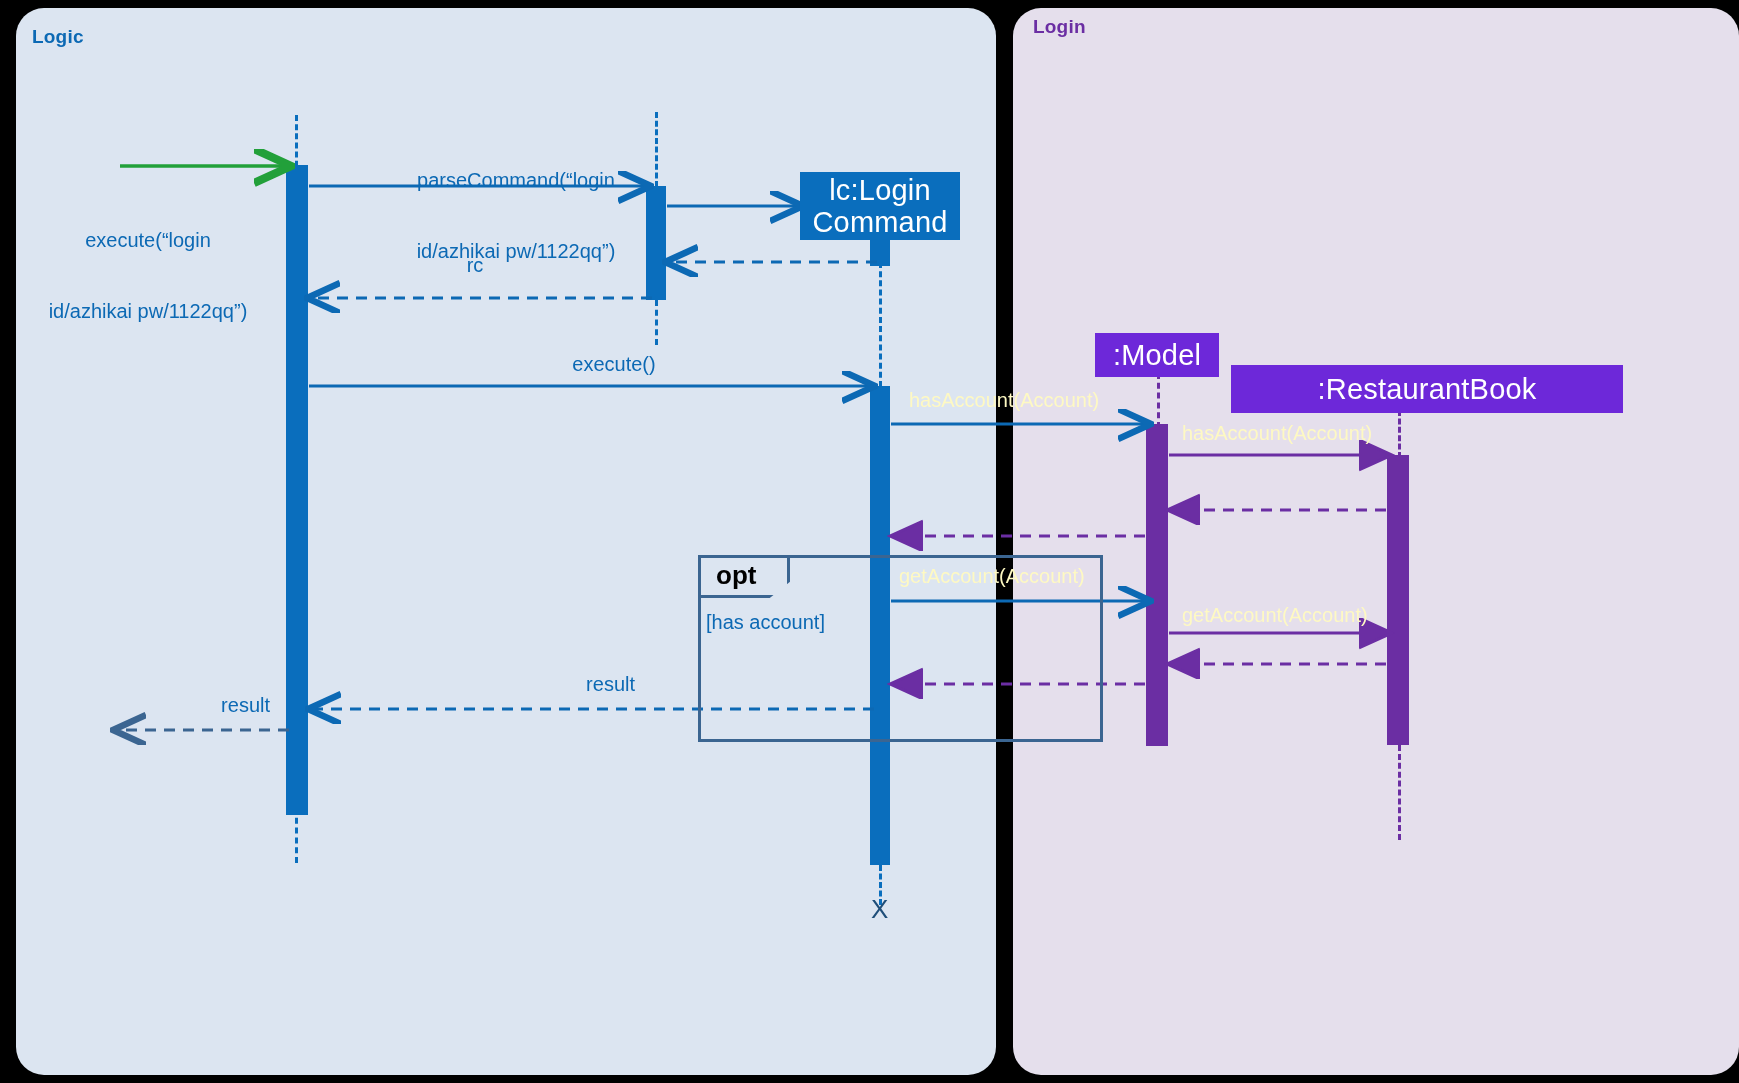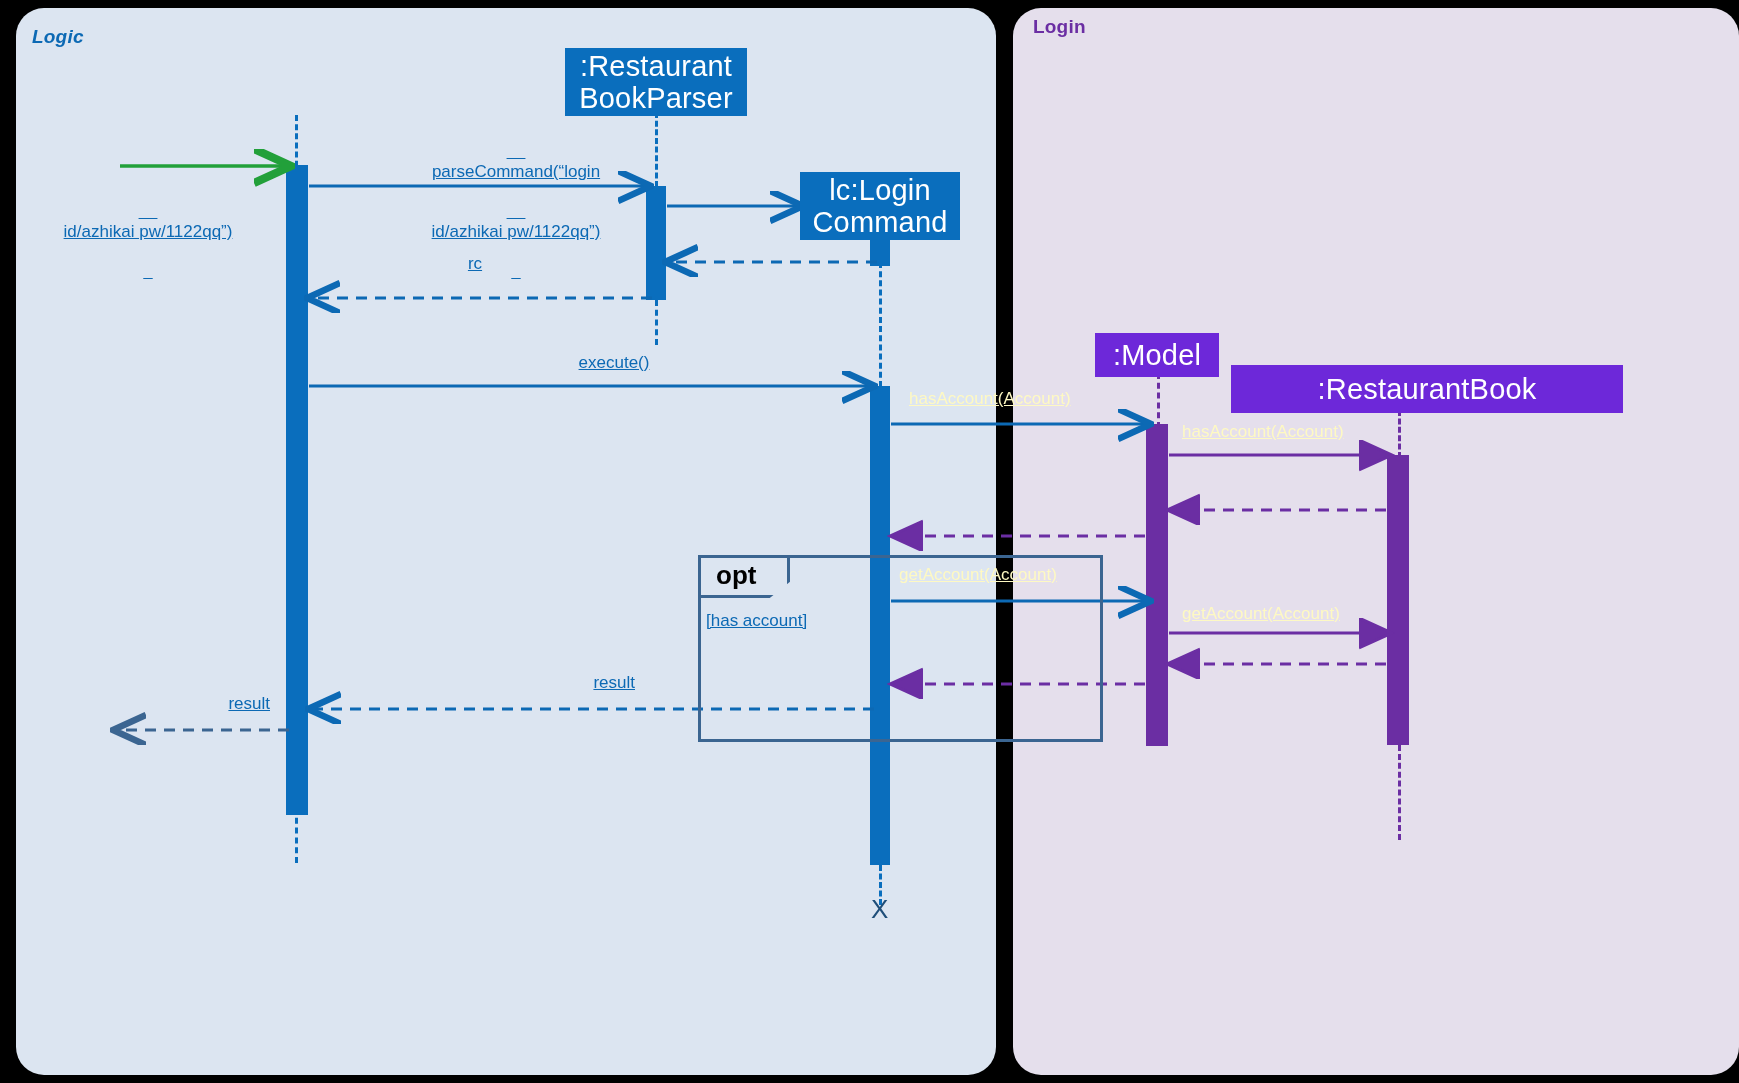--- a/index.html
+++ b/index.html
@@ -9,39 +9,39 @@
     background:#000000;
     overflow:hidden;
     font-family:"Liberation Sans", sans-serif;
   }
   .panel{position:absolute;border-radius:28px;}
   #logic-panel{left:16px;top:8px;width:980px;height:1067px;background:#dce5f1;}
   #model-panel{left:1013px;top:8px;width:726px;height:1067px;background:#e5dfec;}
   .panel-title{
     position:absolute;font-weight:bold;font-size:19px;letter-spacing:.2px;
   }
-  #logic-title{left:32px;top:26px;color:#0c69b4;font-style:italic;}
+  #logic-title{left:32px;top:26px;color:#0c69b4;}
   #model-title{left:1033px;top:16px;color:#6b2ea3;}
 
   .lifebox{
     position:absolute;color:#ffffff;display:flex;align-items:center;
     justify-content:center;text-align:center;line-height:1.12;
     font-size:29px;letter-spacing:.2px;
   }
   .blue-box{background:#0a6ebd;}
   .purple-box{background:#6d28d9;}
 
   .lifeline{position:absolute;width:0;border-left:3px dashed #0a6ebd;}
   .lifeline.purple{border-left-color:#6b2ea3;}
 
   .act{position:absolute;}
   .act.blue{background:#0a6ebd;}
   .act.purple{background:#6b2ea3;}
 
-  .lbl{position:absolute;font-size:17px;line-height:1.18;white-space:pre;text-decoration:underline;}
+  .lbl{position:absolute;font-size:20px;line-height:1.18;white-space:pre;}
   .lbl.blue{color:#0c69b4;}
   .lbl.purple{color:#fef9c3;}
   .lbl.center{text-align:center;}
   .lbl.right{text-align:right;}
 
   svg.arrows{position:absolute;left:0;top:0;width:1739px;height:1083px;overflow:visible;}
 
   .optbox{position:absolute;border:3px solid #3b6591;box-sizing:border-box;background:transparent;}
   .opttab{
     position:absolute;border-right:3px solid #3b6591;border-bottom:3px solid #3b6591;
@@ -125,24 +125,20 @@
     <line x1="1386" y1="664" x2="1170" y2="664" stroke="#6b2ea3" stroke-width="3" stroke-dasharray="11,8" marker-end="url(#ah-purple)"></line>
 
     <line x1="1145" y1="684" x2="893" y2="684" stroke="#6b2ea3" stroke-width="3" stroke-dasharray="11,8" marker-end="url(#ah-purple)"></line>
 
     <line x1="874" y1="709" x2="311" y2="709" stroke="#0c69b4" stroke-width="3" stroke-dasharray="11,8" marker-end="url(#ah-blue)"></line>
 
     <line x1="289" y1="730" x2="116" y2="730" stroke="#3b6591" stroke-width="3" stroke-dasharray="11,8" marker-end="url(#ah-slate)"></line>
   </svg>
 
 
-  <div class="lifebox blue-box" style="left:565px;top:48px;width:182px;height:68px;flex-direction:column;">
-    <span>:Restaurant</span>
-    <span>BookParser</span>
-  </div>
 
   <div class="lifebox blue-box" style="left:800px;top:172px;width:160px;height:68px;flex-direction:column;">
     <span>lc:Login</span>
     <span>Command</span>
   </div>
 
   <div class="lifebox purple-box" style="left:1095px;top:333px;width:124px;height:44px;">
     <span>:Model</span>
   </div>
 
@@ -151,20 +147,21 @@
   </div>
 
   <div class="optbox" style="left:698px;top:555px;width:405px;height:187px;"></div>
   <div class="opttab" style="left:698px;top:555px;width:92px;height:43px;
        clip-path:polygon(0 0,100% 0,100% 62%,78% 100%,0 100%);">
     <span>opt</span>
   </div>
   <div class="lbl blue" style="left:706px;top:611px;">[has account]</div>
 
   <div class="lbl blue center" style="left:8px;top:182px;width:280px;">
+    <div>execute(“login</div>
     <div>id/azhikai pw/1122qq”)</div>
   </div>
 
   <div class="lbl blue center" style="left:360px;top:122px;width:312px;">
     <div>parseCommand(“login</div>
     <div>id/azhikai pw/1122qq”)</div>
   </div>
 
   <div class="lbl blue center" style="left:430px;top:254px;width:90px;">rc</div>
 

